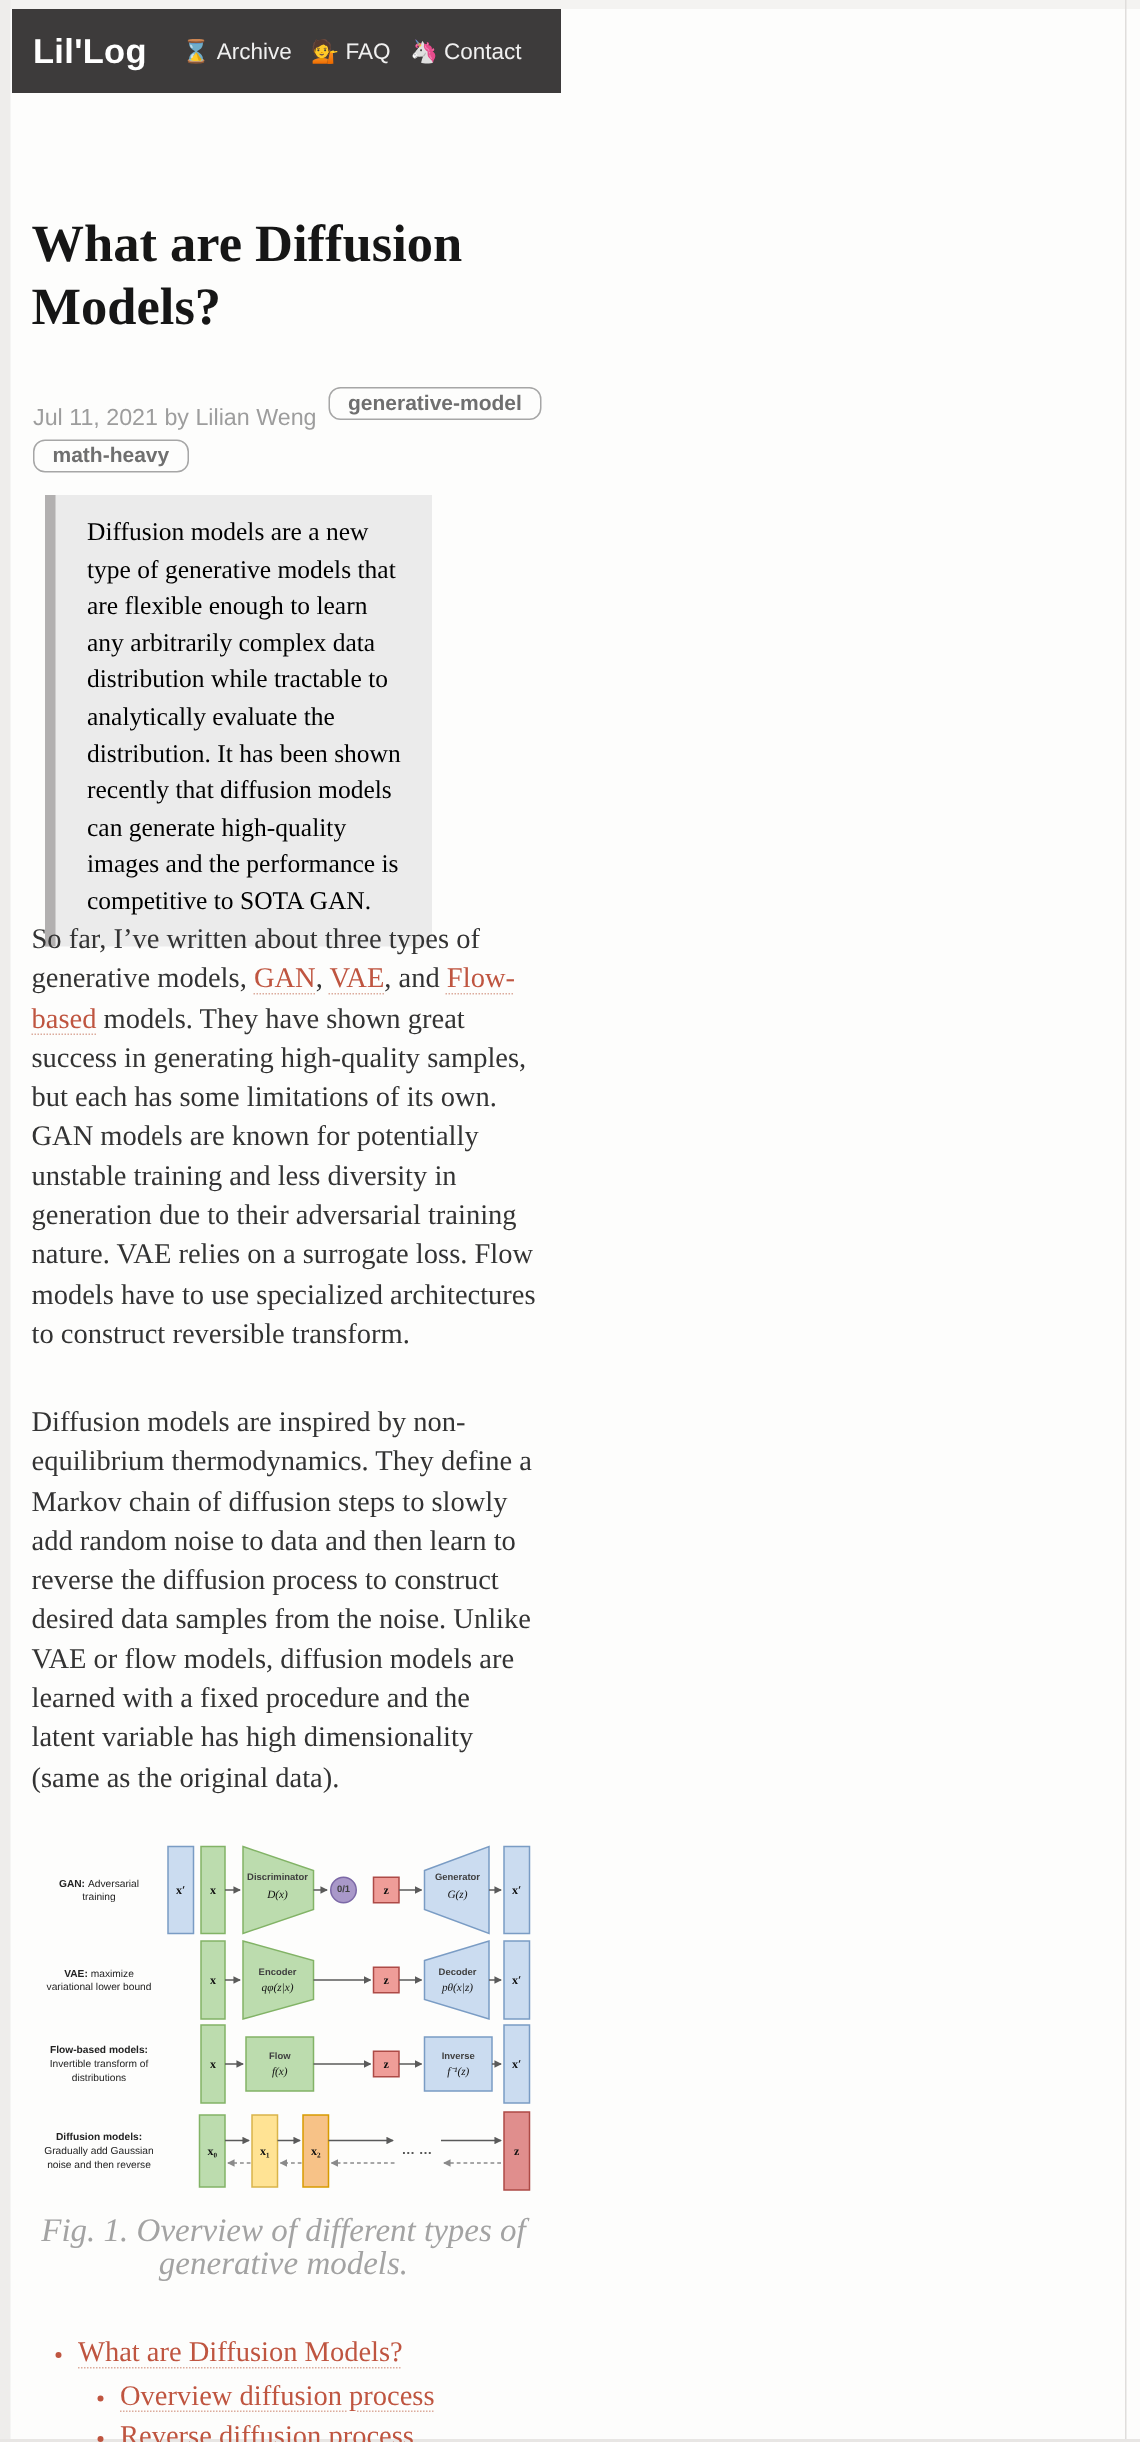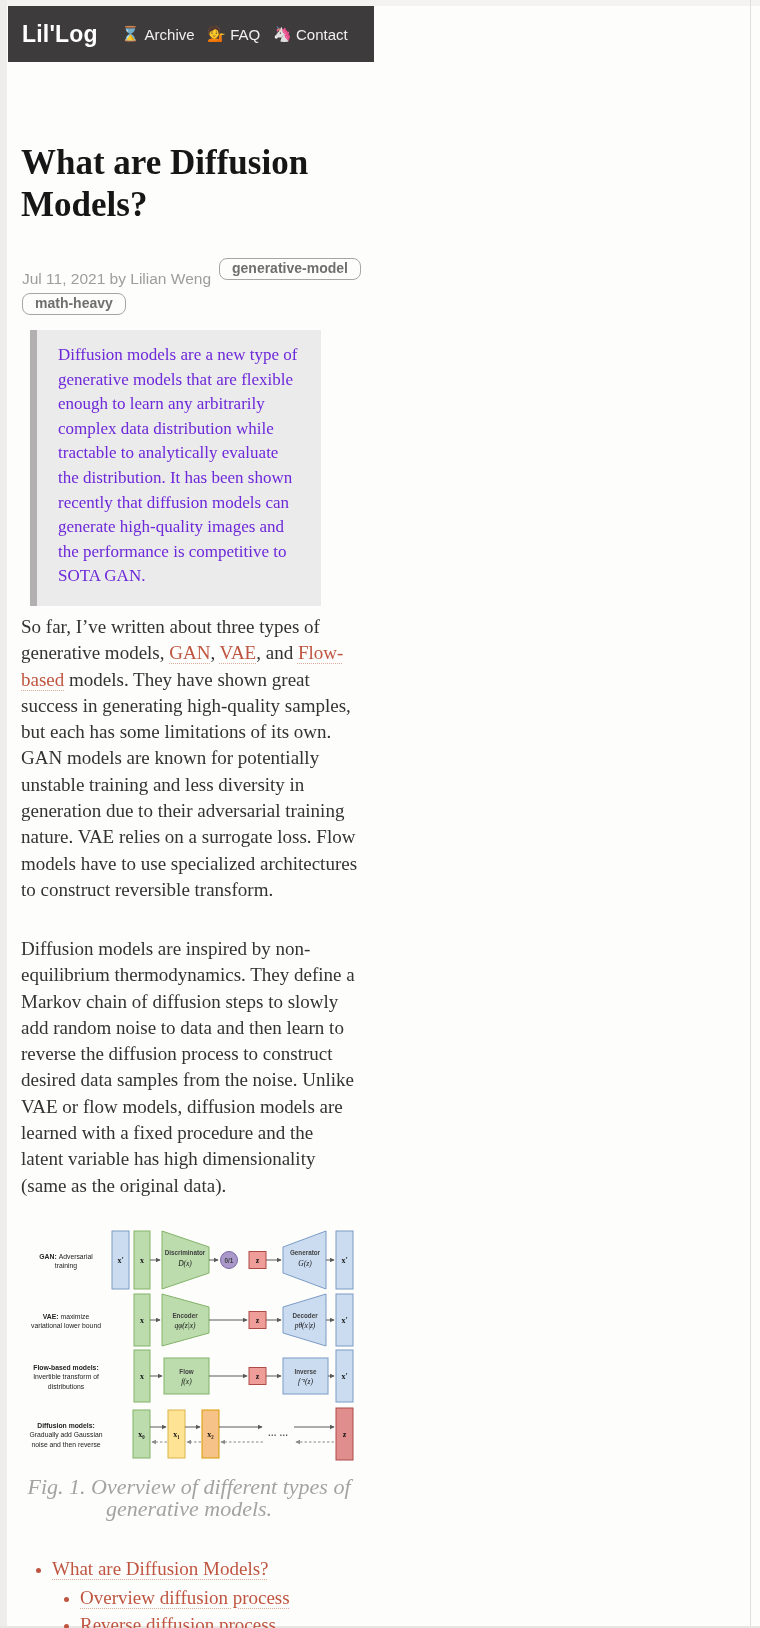--- a/index.html
+++ b/index.html
@@ -36,24 +36,24 @@
     position:absolute; left:22px; top:250px; width:340px;
     display:flex; flex-wrap:wrap; align-items:center; column-gap:8px; row-gap:5px;
     font-family:"Liberation Sans", sans-serif;
   }
   .post-date { color:#9d9d9d; font-size:15.5px;margin-top:20px; }
   .tag {
     border:1px solid #a6a6a6; border-radius:8px; color:#6f6f6f;
     font-size:14px; padding:1px 12px 3px; cursor:pointer; white-space:nowrap;font-weight:bold;
   }
   blockquote.abstract {
-    position:absolute; left:30px; top:330px; width:291px;
+    position:absolute; left:30px; top:330px; width:258px;
     background:#ebebeb; border-left:7px solid #b2b0b0;
     padding:13px 20px 17px 21px;
-    color:#6d28d9; font-size:17px; line-height:24.6px;
+    color:#000000; font-size:17px; line-height:24.6px;
   }
   .body-p {
     position:absolute; left:21px; width:338px;
     color:#333333; font-size:19px; line-height:26.3px;font-family:Liberation Serif, serif;
   }
   .p1 { top:614px; }
   .p2 { top:936px; }
   a.inline-link, .toc a {
     color:#bf5540; text-decoration:underline; text-decoration-style:dotted;
     text-decoration-color:#dcab9c; text-decoration-thickness:1px;

